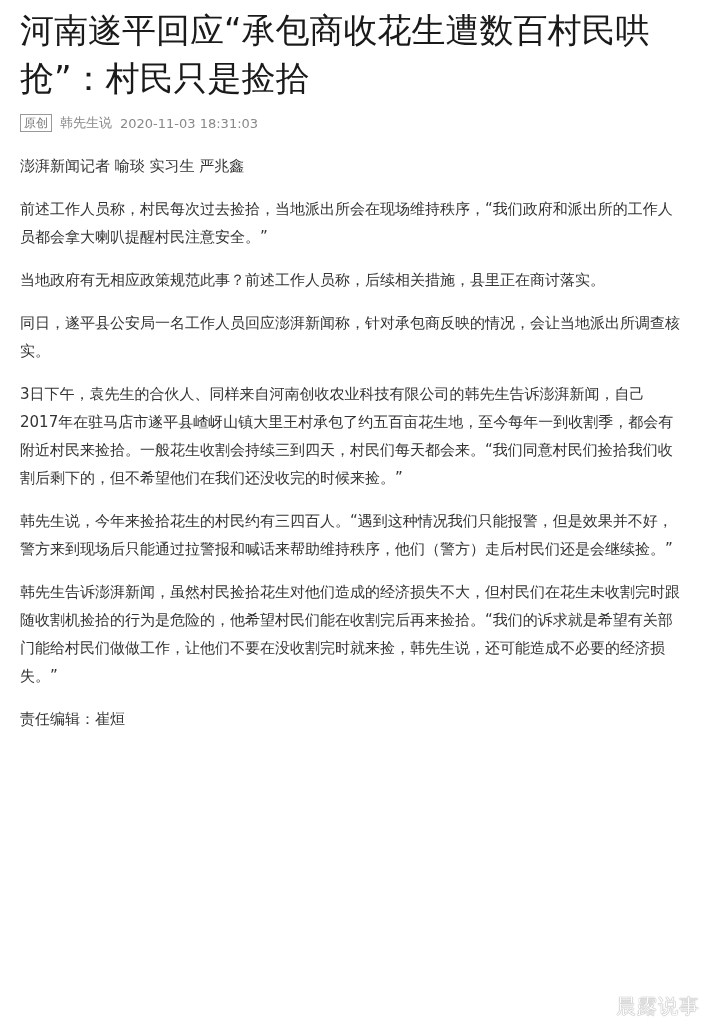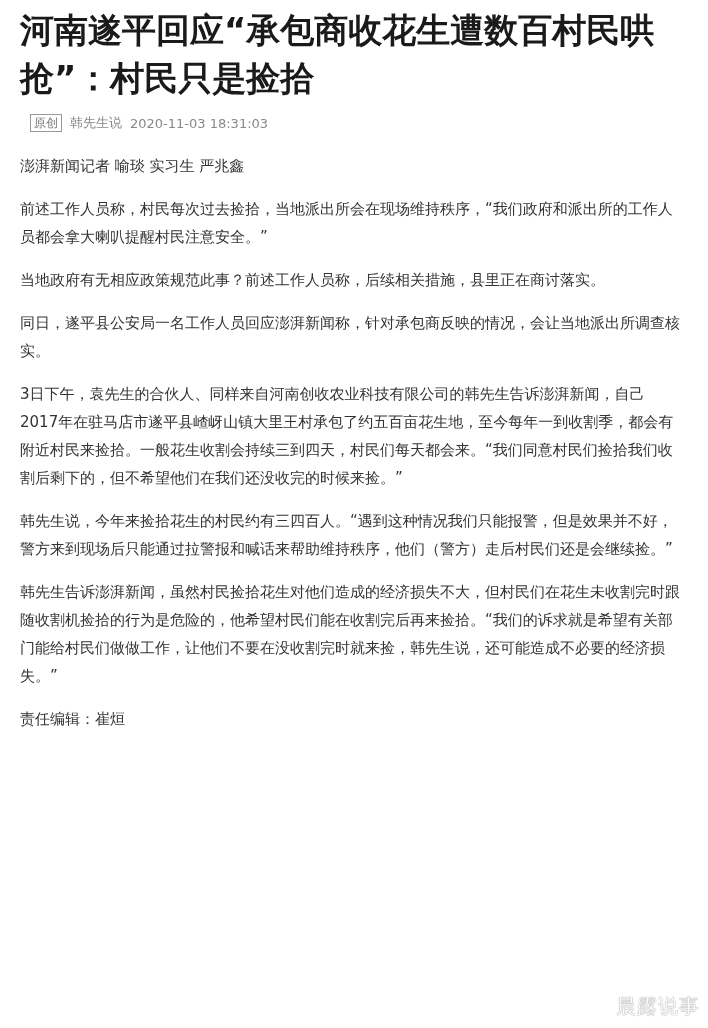--- a/index.html
+++ b/index.html
@@ -16,21 +16,21 @@
       color: #333333;
     }
     .article {
       position: absolute;
       left: 20px;
       top: 6px;
       width: 672px;
     }
     .title {
       font-family: "DejaVu Sans", "Liberation Sans", sans-serif;
-      font-weight: bold;
+      font-weight: normal;
       font-size: 34px;
       line-height: 48px;
       color: #1a1a1a;
       margin: 0;
       letter-spacing: 0px;
     }
     .meta {
       margin-top: 10px;
       height: 22px;
       display: flex;
@@ -39,21 +39,20 @@
       color: #888888;
     }
     .badge {
       display: inline-block;
       border: 1px solid #999999;
       color: #777777;
       font-size: 12px;
       line-height: 16px;
       padding: 0 3px;
       margin-right: 8px;
-      margin-left: 10px;
     }
     .source {
       margin-right: 8px;
     }
     .body-text {
       margin-top: 18px;
       font-size: 15px;
       line-height: 28px;
       color: #333333;
     }

